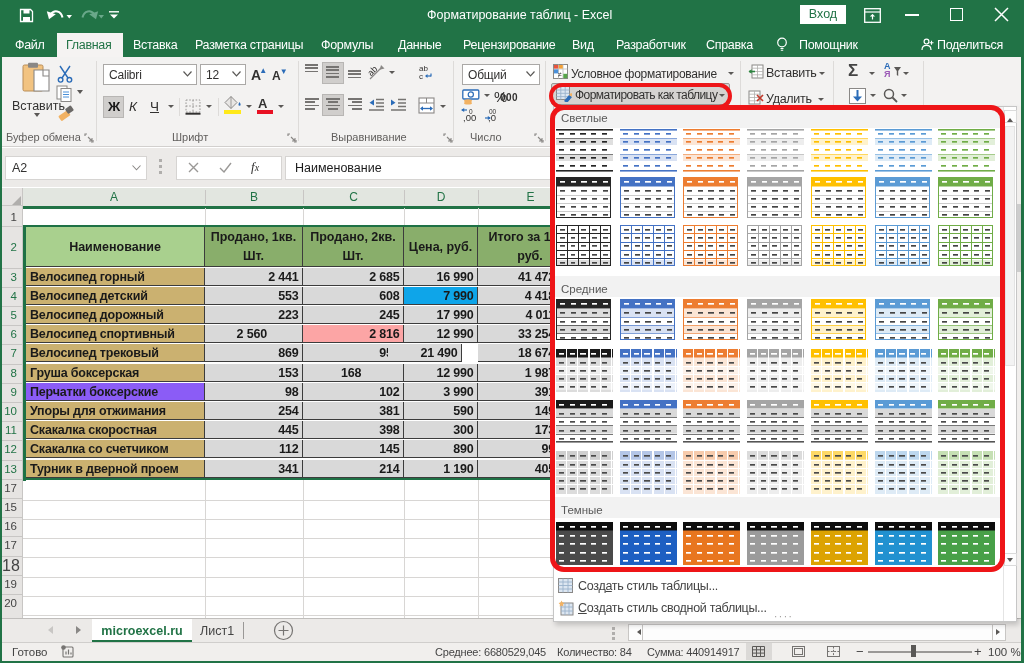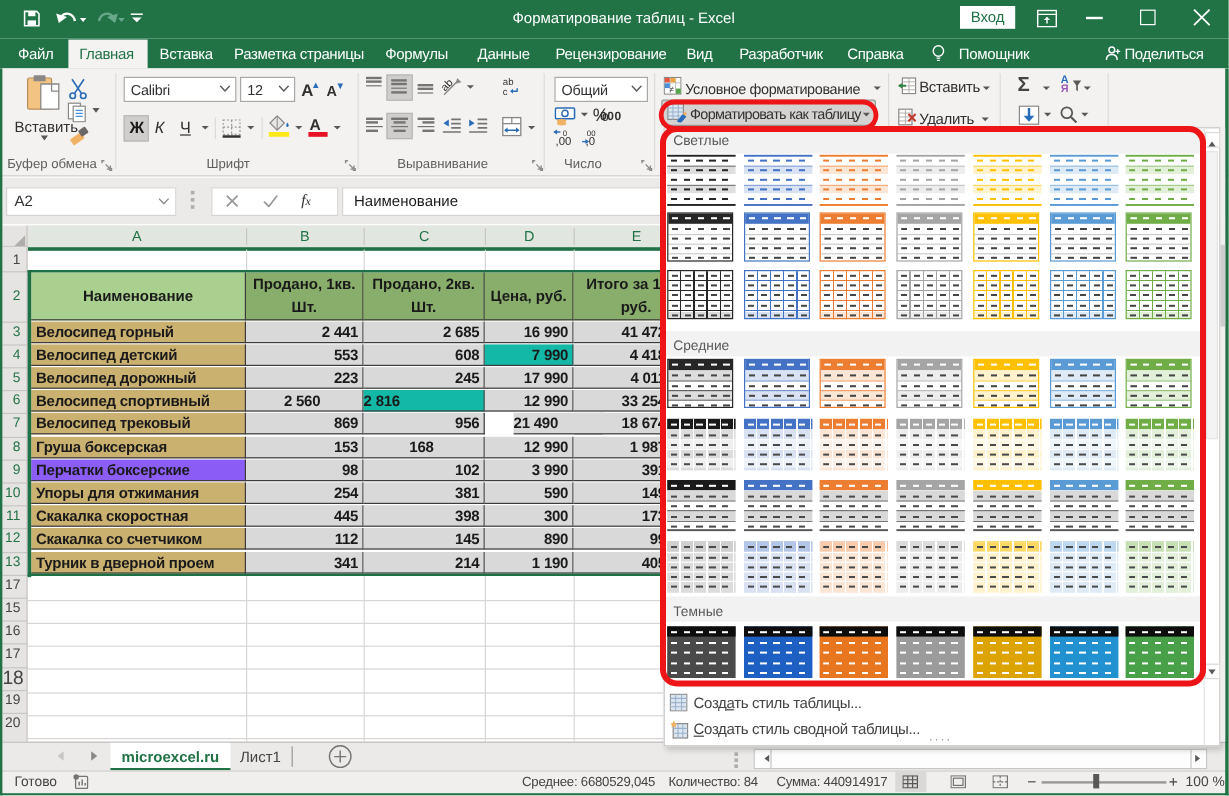--- a/index.html
+++ b/index.html
@@ -374,36 +374,36 @@
 <div class="a" style="left:404px;top:227px;width:74px;height:40px;background:#89ae6b;border-right:1px solid #3c3c3c;border-bottom:1px solid #3c3c3c;font-size:12.5px;font-weight:bold;color:#1a1a1a;text-align:center;line-height:40px">Цена, руб.</div>
 <div class="a" style="left:478px;top:227px;width:105px;height:40px;background:#89ae6b;border-right:1px solid #3c3c3c;border-bottom:1px solid #3c3c3c;font-size:12.5px;font-weight:bold;color:#1a1a1a;text-align:center;line-height:19px;padding-top:1px">Итого за 1кв.,<br>руб.</div>
 <div class="a" style="left:26px;top:267.5px;width:179px;height:18.2px;background:#cbb170;border-right:1px solid #3c3c3c;border-bottom:1px solid #3c3c3c;font-size:12.5px;font-weight:bold;letter-spacing:-0.2px;color:#1a1a1a;line-height:18.2px;padding-left:4px;white-space:nowrap;overflow:hidden">Велосипед горный</div>
 <div class="a" style="left:205px;top:267.5px;width:98px;height:18.2px;background:#d9d9d9;border-right:1px solid #3c3c3c;border-bottom:1px solid #3c3c3c;font-size:12.5px;font-weight:bold;letter-spacing:-0.2px;color:#1a1a1a;line-height:18.2px;text-align:right;padding-right:3.5px">2 441</div>
 <div class="a" style="left:303px;top:267.5px;width:101px;height:18.2px;background:#d9d9d9;border-right:1px solid #3c3c3c;border-bottom:1px solid #3c3c3c;font-size:12.5px;font-weight:bold;letter-spacing:-0.2px;color:#1a1a1a;line-height:18.2px;text-align:right;padding-right:3.5px">2 685</div>
 <div class="a" style="left:404px;top:267.5px;width:74px;height:18.2px;background:#d9d9d9;border-right:1px solid #3c3c3c;border-bottom:1px solid #3c3c3c;font-size:12.5px;font-weight:bold;letter-spacing:-0.2px;color:#1a1a1a;line-height:18.2px;text-align:right;padding-right:3.5px">16 990</div>
 <div class="a" style="left:478px;top:267.5px;width:105px;height:18.2px;background:#d9d9d9;border-right:1px solid #3c3c3c;border-bottom:1px solid #3c3c3c;font-size:12.5px;font-weight:bold;letter-spacing:-0.2px;color:#1a1a1a;line-height:18.2px;text-align:right;padding-right:3.5px">41 472 590</div>
 <div class="a" style="left:26px;top:286.7px;width:179px;height:18.2px;background:#cbb170;border-right:1px solid #3c3c3c;border-bottom:1px solid #3c3c3c;font-size:12.5px;font-weight:bold;letter-spacing:-0.2px;color:#1a1a1a;line-height:18.2px;padding-left:4px;white-space:nowrap;overflow:hidden">Велосипед детский</div>
 <div class="a" style="left:205px;top:286.7px;width:98px;height:18.2px;background:#d9d9d9;border-right:1px solid #3c3c3c;border-bottom:1px solid #3c3c3c;font-size:12.5px;font-weight:bold;letter-spacing:-0.2px;color:#1a1a1a;line-height:18.2px;text-align:right;padding-right:3.5px">553</div>
 <div class="a" style="left:303px;top:286.7px;width:101px;height:18.2px;background:#d9d9d9;border-right:1px solid #3c3c3c;border-bottom:1px solid #3c3c3c;font-size:12.5px;font-weight:bold;letter-spacing:-0.2px;color:#1a1a1a;line-height:18.2px;text-align:right;padding-right:3.5px">608</div>
-<div class="a" style="left:404px;top:286.7px;width:74px;height:18.2px;background:#14b8a6;border-right:1px solid #3c3c3c;border-bottom:1px solid #3c3c3c;font-size:12.5px;font-weight:bold;letter-spacing:-0.2px;color:#1a1a1a;line-height:18.2px;text-align:right;padding-right:3.5px">7 990</div>
+<div class="a" style="left:404px;top:286.7px;width:74px;height:18.2px;background:#0ea5e9;border-right:1px solid #3c3c3c;border-bottom:1px solid #3c3c3c;font-size:12.5px;font-weight:bold;letter-spacing:-0.2px;color:#1a1a1a;line-height:18.2px;text-align:right;padding-right:3.5px">7 990</div>
 <div class="a" style="left:478px;top:286.7px;width:105px;height:18.2px;background:#d9d9d9;border-right:1px solid #3c3c3c;border-bottom:1px solid #3c3c3c;font-size:12.5px;font-weight:bold;letter-spacing:-0.2px;color:#1a1a1a;line-height:18.2px;text-align:right;padding-right:3.5px">4 418 470</div>
 <div class="a" style="left:26px;top:305.9px;width:179px;height:18.2px;background:#cbb170;border-right:1px solid #3c3c3c;border-bottom:1px solid #3c3c3c;font-size:12.5px;font-weight:bold;letter-spacing:-0.2px;color:#1a1a1a;line-height:18.2px;padding-left:4px;white-space:nowrap;overflow:hidden">Велосипед дорожный</div>
 <div class="a" style="left:205px;top:305.9px;width:98px;height:18.2px;background:#d9d9d9;border-right:1px solid #3c3c3c;border-bottom:1px solid #3c3c3c;font-size:12.5px;font-weight:bold;letter-spacing:-0.2px;color:#1a1a1a;line-height:18.2px;text-align:right;padding-right:3.5px">223</div>
 <div class="a" style="left:303px;top:305.9px;width:101px;height:18.2px;background:#d9d9d9;border-right:1px solid #3c3c3c;border-bottom:1px solid #3c3c3c;font-size:12.5px;font-weight:bold;letter-spacing:-0.2px;color:#1a1a1a;line-height:18.2px;text-align:right;padding-right:3.5px">245</div>
 <div class="a" style="left:404px;top:305.9px;width:74px;height:18.2px;background:#d9d9d9;border-right:1px solid #3c3c3c;border-bottom:1px solid #3c3c3c;font-size:12.5px;font-weight:bold;letter-spacing:-0.2px;color:#1a1a1a;line-height:18.2px;text-align:right;padding-right:3.5px">17 990</div>
 <div class="a" style="left:478px;top:305.9px;width:105px;height:18.2px;background:#d9d9d9;border-right:1px solid #3c3c3c;border-bottom:1px solid #3c3c3c;font-size:12.5px;font-weight:bold;letter-spacing:-0.2px;color:#1a1a1a;line-height:18.2px;text-align:right;padding-right:3.5px">4 011 770</div>
 <div class="a" style="left:26px;top:325.09999999999997px;width:179px;height:18.2px;background:#cbb170;border-right:1px solid #3c3c3c;border-bottom:1px solid #3c3c3c;font-size:12.5px;font-weight:bold;letter-spacing:-0.2px;color:#1a1a1a;line-height:18.2px;padding-left:4px;white-space:nowrap;overflow:hidden">Велосипед спортивный</div>
 <div class="a" style="left:205px;top:325.09999999999997px;width:98px;height:18.2px;background:#d9d9d9;border-right:1px solid #3c3c3c;border-bottom:1px solid #3c3c3c;font-size:12.5px;font-weight:bold;letter-spacing:-0.2px;color:#1a1a1a;line-height:18.2px;text-align:center;padding-right:3.5px">2 560</div>
-<div class="a" style="left:303px;top:325.09999999999997px;width:101px;height:18.2px;background:#14b8a6;border-right:1px solid #3c3c3c;border-bottom:1px solid #3c3c3c;font-size:12.5px;font-weight:bold;letter-spacing:-0.2px;color:#1a1a1a;line-height:18.2px;padding-right:3.5px">2 816</div>
+<div class="a" style="left:303px;top:325.09999999999997px;width:101px;height:18.2px;background:#fca5a5;border-right:1px solid #3c3c3c;border-bottom:1px solid #3c3c3c;font-size:12.5px;font-weight:bold;letter-spacing:-0.2px;color:#1a1a1a;line-height:18.2px;text-align:right;padding-right:3.5px">2 816</div>
 <div class="a" style="left:404px;top:325.09999999999997px;width:74px;height:18.2px;background:#d9d9d9;border-right:1px solid #3c3c3c;border-bottom:1px solid #3c3c3c;font-size:12.5px;font-weight:bold;letter-spacing:-0.2px;color:#1a1a1a;line-height:18.2px;text-align:right;padding-right:3.5px">12 990</div>
 <div class="a" style="left:478px;top:325.09999999999997px;width:105px;height:18.2px;background:#d9d9d9;border-right:1px solid #3c3c3c;border-bottom:1px solid #3c3c3c;font-size:12.5px;font-weight:bold;letter-spacing:-0.2px;color:#1a1a1a;line-height:18.2px;text-align:right;padding-right:3.5px">33 254 400</div>
 <div class="a" style="left:26px;top:344.29999999999995px;width:179px;height:18.2px;background:#cbb170;border-right:1px solid #3c3c3c;border-bottom:1px solid #3c3c3c;font-size:12.5px;font-weight:bold;letter-spacing:-0.2px;color:#1a1a1a;line-height:18.2px;padding-left:4px;white-space:nowrap;overflow:hidden">Велосипед трековый</div>
 <div class="a" style="left:205px;top:344.29999999999995px;width:98px;height:18.2px;background:#d9d9d9;border-right:1px solid #3c3c3c;border-bottom:1px solid #3c3c3c;font-size:12.5px;font-weight:bold;letter-spacing:-0.2px;color:#1a1a1a;line-height:18.2px;text-align:right;padding-right:3.5px">869</div>
 <div class="a" style="left:303px;top:344.29999999999995px;width:101px;height:18.2px;background:#d9d9d9;border-right:1px solid #3c3c3c;border-bottom:1px solid #3c3c3c;font-size:12.5px;font-weight:bold;letter-spacing:-0.2px;color:#1a1a1a;line-height:18.2px;text-align:right;padding-right:3.5px">956</div>
-<div class="a" style="left:428px;top:344.29999999999995px;width:74px;height:18.2px;background:#d9d9d9;border-right:1px solid #3c3c3c;border-bottom:1px solid #3c3c3c;font-size:12.5px;font-weight:bold;letter-spacing:-0.2px;color:#1a1a1a;line-height:18.2px;text-align:left;padding-right:3.5px">21 490</div>
+<div class="a" style="left:388px;top:344.29999999999995px;width:74px;height:18.2px;background:#d9d9d9;border-right:1px solid #3c3c3c;border-bottom:1px solid #3c3c3c;font-size:12.5px;font-weight:bold;letter-spacing:-0.2px;color:#1a1a1a;line-height:18.2px;text-align:right;padding-right:3.5px">21 490</div>
 <div class="a" style="left:478px;top:344.29999999999995px;width:105px;height:18.2px;background:#d9d9d9;border-right:1px solid #3c3c3c;border-bottom:1px solid #3c3c3c;font-size:12.5px;font-weight:bold;letter-spacing:-0.2px;color:#1a1a1a;line-height:18.2px;text-align:right;padding-right:3.5px">18 674 810</div>
 <div class="a" style="left:26px;top:363.49999999999994px;width:179px;height:18.2px;background:#cbb170;border-right:1px solid #3c3c3c;border-bottom:1px solid #3c3c3c;font-size:12.5px;font-weight:bold;letter-spacing:-0.2px;color:#1a1a1a;line-height:18.2px;padding-left:4px;white-space:nowrap;overflow:hidden">Груша боксерская</div>
 <div class="a" style="left:205px;top:363.49999999999994px;width:98px;height:18.2px;background:#d9d9d9;border-right:1px solid #3c3c3c;border-bottom:1px solid #3c3c3c;font-size:12.5px;font-weight:bold;letter-spacing:-0.2px;color:#1a1a1a;line-height:18.2px;text-align:right;padding-right:3.5px">153</div>
 <div class="a" style="left:303px;top:363.49999999999994px;width:101px;height:18.2px;background:#d9d9d9;border-right:1px solid #3c3c3c;border-bottom:1px solid #3c3c3c;font-size:12.5px;font-weight:bold;letter-spacing:-0.2px;color:#1a1a1a;line-height:18.2px;text-align:center;padding-right:3.5px">168</div>
 <div class="a" style="left:404px;top:363.49999999999994px;width:74px;height:18.2px;background:#d9d9d9;border-right:1px solid #3c3c3c;border-bottom:1px solid #3c3c3c;font-size:12.5px;font-weight:bold;letter-spacing:-0.2px;color:#1a1a1a;line-height:18.2px;text-align:right;padding-right:3.5px">12 990</div>
 <div class="a" style="left:478px;top:363.49999999999994px;width:105px;height:18.2px;background:#d9d9d9;border-right:1px solid #3c3c3c;border-bottom:1px solid #3c3c3c;font-size:12.5px;font-weight:bold;letter-spacing:-0.2px;color:#1a1a1a;line-height:18.2px;text-align:right;padding-right:3.5px">1 987 470</div>
 <div class="a" style="left:26px;top:382.69999999999993px;width:179px;height:18.2px;background:#8b5cf6;border-right:1px solid #3c3c3c;border-bottom:1px solid #3c3c3c;font-size:12.5px;font-weight:bold;letter-spacing:-0.2px;color:#1a1a1a;line-height:18.2px;padding-left:4px;white-space:nowrap;overflow:hidden">Перчатки боксерские</div>
 <div class="a" style="left:205px;top:382.69999999999993px;width:98px;height:18.2px;background:#d9d9d9;border-right:1px solid #3c3c3c;border-bottom:1px solid #3c3c3c;font-size:12.5px;font-weight:bold;letter-spacing:-0.2px;color:#1a1a1a;line-height:18.2px;text-align:right;padding-right:3.5px">98</div>
 <div class="a" style="left:303px;top:382.69999999999993px;width:101px;height:18.2px;background:#d9d9d9;border-right:1px solid #3c3c3c;border-bottom:1px solid #3c3c3c;font-size:12.5px;font-weight:bold;letter-spacing:-0.2px;color:#1a1a1a;line-height:18.2px;text-align:right;padding-right:3.5px">102</div>
 <div class="a" style="left:404px;top:382.69999999999993px;width:74px;height:18.2px;background:#d9d9d9;border-right:1px solid #3c3c3c;border-bottom:1px solid #3c3c3c;font-size:12.5px;font-weight:bold;letter-spacing:-0.2px;color:#1a1a1a;line-height:18.2px;text-align:right;padding-right:3.5px">3 990</div>

